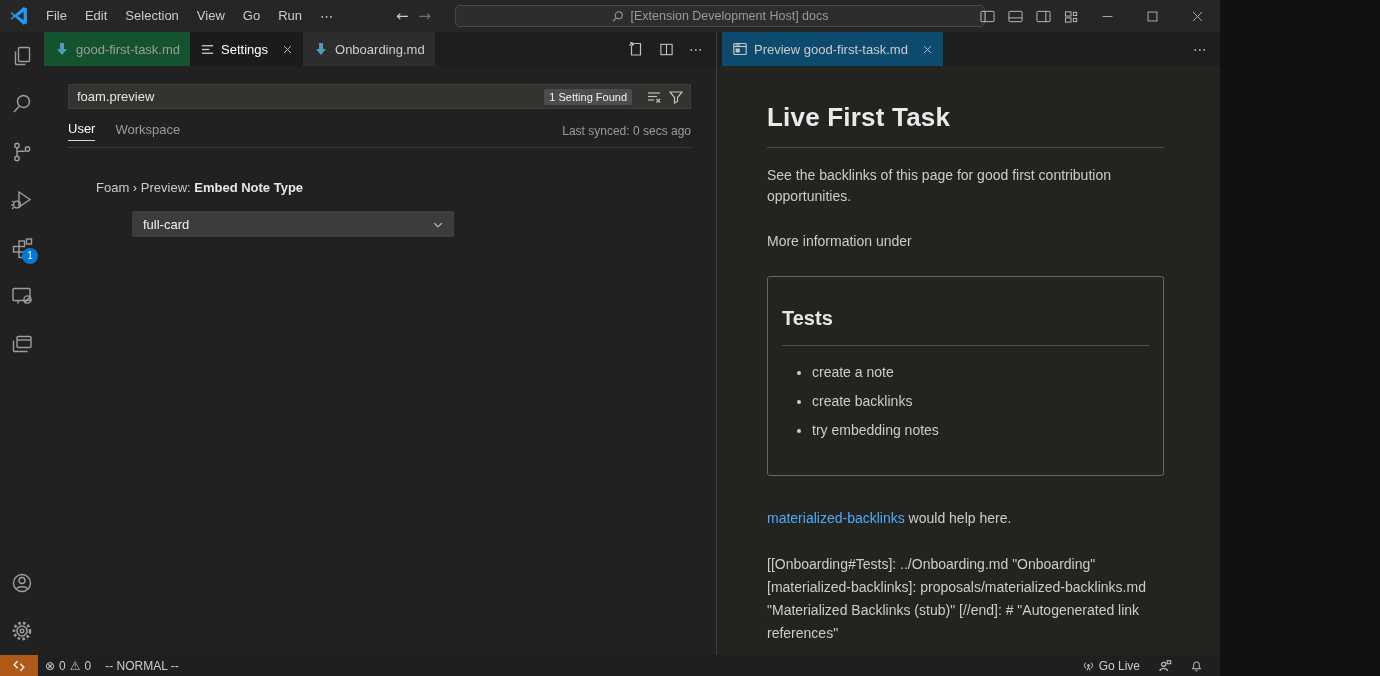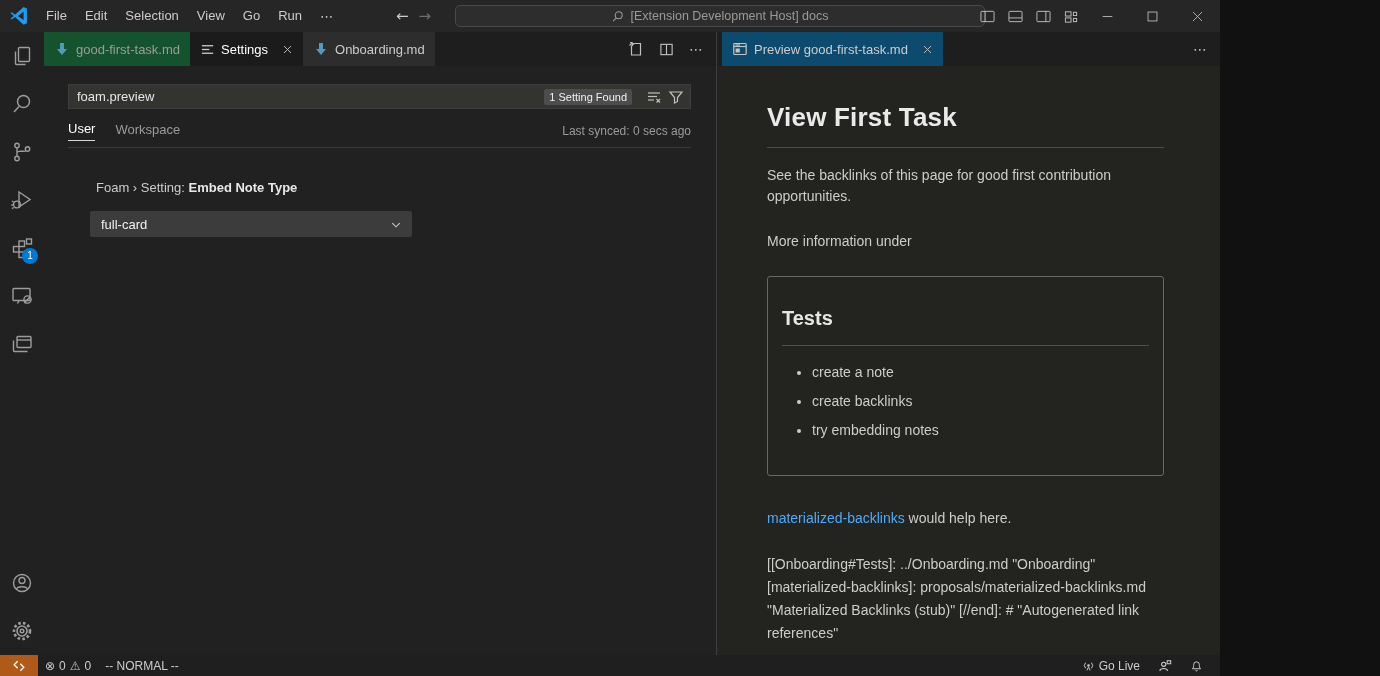--- a/index.html
+++ b/index.html
@@ -47,21 +47,21 @@
   .count-badge { background:#4d4d4d; color:#f0f0f0; font-size:11px; padding:2px 5px; border-radius:2px; margin-right:8px; }
   .search-icon-btn { color:#c0c0c0; margin-left:6px; }
   .scope-row { display:flex; align-items:center; margin-top:12px; padding-bottom:6px; border-bottom:1px solid #3a3a3a; }
   .scope-tab { padding-bottom:4px; margin-right:20px; }
   .scope-active { color:#ffffff; border-bottom:1px solid #d7d7d7; }
   .scope-inactive { color:#9b9b9b; }
   .last-synced { margin-left:auto; color:#9b9b9b; font-size:12px; }
   .setting-item { margin:32px 0 0 22px; }
   .setting-title { padding-left:6px; color:#cccccc; }
   .setting-title b { color:#e8e8e8; font-weight:700; }
-  .setting-select { margin-top:16px; width:322px; height:26px; background:#3c3c3c; border:1px solid #3c3c3c; border-radius:2px; display:flex; align-items:center; padding:0 10px; color:#f0f0f0; position:relative; }
+  .setting-select { margin-top:16px; width:322px; height:26px; background:#3c3c3c; border:1px solid #3c3c3c; border-radius:2px; display:flex; align-items:center; padding:0 10px; color:#f0f0f0; position:relative;margin-left:42px; }
   .setting-select .chev { position:absolute; right:8px; top:7px; color:#cccccc; }
 
   
   .preview-content { padding:18px 56px 0 50px; font-size:14px; line-height:1.5; color:#cccccc; }
   .preview-content h1 { font-size:26px; font-weight:600; color:#eaeaea; margin-top:14px; letter-spacing:0.2px; }
   .md-hr { border:0; border-top:1px solid #4a4a4a; margin-top:10px; }
   .preview-content .p1 { margin-top:17px; }
   .preview-content .p2 { margin-top:24px; }
   .embed-card { margin-top:24px; border:1px solid #666; border-radius:3px; padding:12px 14px 26px; }
   .embed-card h2 { font-size:20px; font-weight:600; color:#e6e6e6; margin-top:14px; }
@@ -290,21 +290,21 @@
       </div>
 
       <div class="scope-row">
         <span class="scope-tab scope-active">User</span>
         <span class="scope-tab scope-inactive">Workspace</span>
         <span class="last-synced">Last synced: 0 secs ago</span>
       </div>
 
       <div class="setting-item">
         <div class="setting-title">
-          <span>Foam › Setting: </span><b>Embed Note Type</b>
+          <span>Foam › Preview: </span><b>Embed Note Type</b>
         </div>
         <div class="setting-select">
           <span>full-card</span>
           <span class="chev">
             <svg width="14" height="12" viewBox="0 0 16 16" fill="none" stroke="currentColor" stroke-width="1.4">
                 <polyline points="3,5.5 8,10.5 13,5.5"></polyline>
               </svg>
           </span>
         </div>
       </div>
@@ -327,21 +327,21 @@
               <line x1="13" y1="3" x2="3" y2="13" stroke="currentColor" stroke-width="1.4"></line>
             </svg>
         </span>
       </div>
       <div class="tab-actions">
         <span class="more-dots glyph">⋯</span>
       </div>
     </div>
 
     <div class="preview-content">
-      <h1>View First Task</h1>
+      <h1>Live First Task</h1>
       <hr class="md-hr">
       <p class="p1">See the backlinks of this page for good first contribution opportunities.</p>
       <p class="p2">More information under</p>
 
       <div class="embed-card">
         <h2>Tests</h2>
         <hr class="md-hr">
         <ul>
           <li>create a note</li>
           <li>create backlinks</li>

